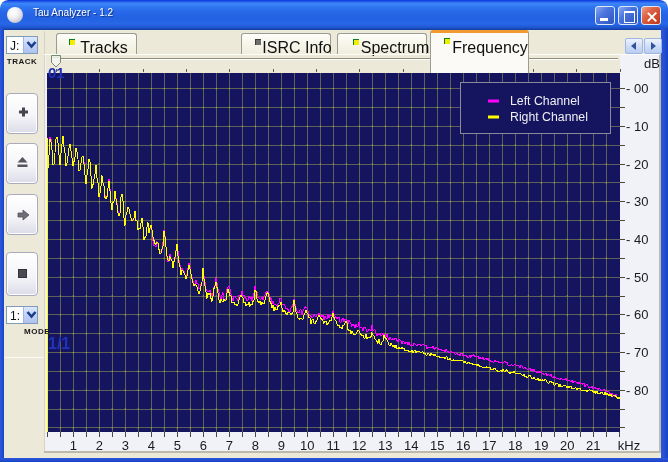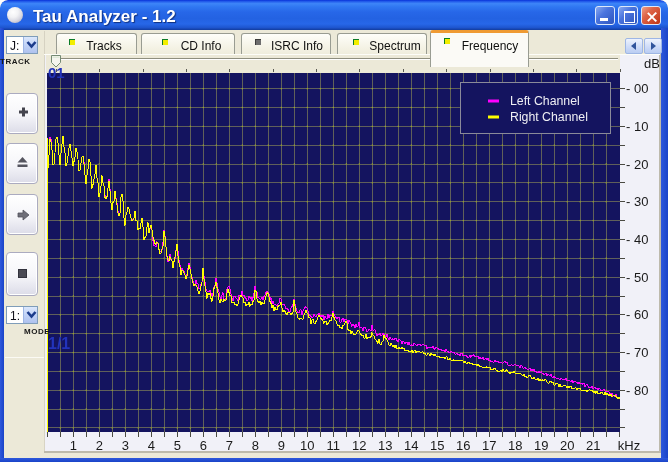--- a/index.html
+++ b/index.html
@@ -2,50 +2,50 @@
 <html><head><meta charset="utf-8"><style>
 * { margin:0; padding:0; box-sizing:border-box; }
 html,body { background:#FFFFFF; width:668px; height:462px; font-family:"Liberation Sans",sans-serif; }
 #win { position:absolute; left:0; top:0; width:668px; height:462px; background:#ECE9D8;
   border-radius:8px 8px 0 0; overflow:hidden; }
 #titlebar { position:absolute; left:0; top:0; width:668px; height:30px;
   background:linear-gradient(180deg,#0831D9 0%,#2764EE 6%,#3D85F8 12%,#3078F2 22%,#2767E8 40%,#2362E2 62%,#2767E8 80%,#1E55CE 92%,#123C9E 100%);
   border-radius:8px 8px 0 0; }
 #ticon { position:absolute; left:7px; top:7px; width:16px; height:16px; border-radius:50%;
   background:radial-gradient(circle at 38% 32%, #FFFFFF 0%, #F2F2F4 35%, #D9D9E2 60%, #ABABBD 90%, #9292A6 100%); }
-#ttext { position:absolute; left:33px; top:7px; font-size:17px; font-weight:bold; color:#FFFFFF;
+#ttext { position:absolute; left:33px; top:7px; font-size:10px; font-weight:normal; color:#FFFFFF;
   text-shadow:1px 1px 1px #10307E; }
 .wbtn { position:absolute; top:6px; width:20px; height:19px; border:1px solid #DCE8FA; border-radius:3px; }
 #bmin,#bmax { background:linear-gradient(135deg,#89A9F0 0%,#4A74DE 40%,#2E55BE 100%); }
 #bclose { background:linear-gradient(135deg,#F0A088 0%,#DE6448 35%,#C03314 100%); }
 #bmin { left:595px; } #bmax { left:618px; } #bclose { left:641px; }
 #bmin::after { content:""; position:absolute; left:4px; bottom:3px; width:8px; height:3px; background:#FFF; }
 #bmax::after { content:""; position:absolute; left:4.5px; top:4px; width:9px; height:9px;
   border:1px solid #FFF; border-top:2px solid #FFF; }
 .xbar { position:absolute; left:8.8px; top:3.5px; width:2.4px; height:12px; background:#FFF; }
 
 .bord { position:absolute; background:linear-gradient(90deg,#2E58DC,#1A44C8); }
 #bl { left:0; top:28px; width:4px; height:434px; }
 #br { left:661px; top:28px; width:7px; height:434px; }
 #bb { left:0; top:458px; width:668px; height:4px; background:linear-gradient(180deg,#2E58DC,#1A44C8); }
 
 .combo { position:absolute; left:6px; width:32px; height:18px; background:#FFF; border:1px solid #7F9DB9; }
 .combo .ctxt { position:absolute; left:3px; top:2px; font-size:12px; color:#101018; }
 .combo .cbtn { position:absolute; right:0; top:0; width:14px; height:16px;
   background:linear-gradient(180deg,#DCE8FC 0%,#C2D3F7 50%,#AEC2EE 100%); border-left:1px solid #9EB6E4; }
-.small { position:absolute; width:44px; text-align:left; font-size:8px; font-weight:bold; color:#181818; letter-spacing:0.5px; }
+.small { position:absolute; width:44px; text-align:center; font-size:8px; font-weight:bold; color:#181818; letter-spacing:0.5px; }
 .bignum { position:absolute; width:44px; text-align:center; font-size:15px; font-weight:bold; color:#2233BB;padding-left:48px; }
 .sbtn { position:absolute; left:6px; width:32px; border:1px solid #ABABC0; border-radius:4px;
   background:linear-gradient(180deg,#FFFFFF 0%,#F5F5F9 55%,#DCDCE8 100%); box-shadow:inset 0 0 0 1px #FFF; }
 
 .tab { position:absolute; top:33px; height:21px; background:linear-gradient(180deg,#FEFEFA 0%,#F4F2E4 70%,#EFEDDD 100%);
   border:1px solid #999C92; border-bottom:none; border-radius:3px 3px 0 0; }
-.tab.active { top:30px; height:37px; background:#FBFAF6; border-top:3px solid #EF9A33; z-index:5; }
+.tab.active { top:30px; height:43px; background:#FBFAF6; border-top:3px solid #EF9A33; z-index:5; }
 .led { position:absolute; top:5px; width:6px; height:5.5px; border-top:1.5px solid #0B7E22; border-left:1.5px solid #0B7E22; }
-.tabtxt { position:absolute; top:5px; transform:translateX(-50%); font-size:12px; color:#101010; white-space:nowrap; }
+.tabtxt { position:absolute; top:5px; transform:translateX(-50%); font-size:16px; color:#101010; white-space:nowrap; }
 #tabline { position:absolute; left:44px; top:54px; width:616px; height:1px; background:#FDFDF8; z-index:1; }
 .scrollb { position:absolute; top:38px; width:18px; height:16px; border:1px solid #9EB6E4; border-radius:2px;
   background:linear-gradient(180deg,#EEF3FD 0%,#CCDAF8 60%,#BACDF2 100%); }
 #chart { position:absolute; left:44px; top:54px; }
 #sep44 { position:absolute; left:44px; top:31px; width:1px; height:23px; background:#D6D2C2; }
 #sbline { position:absolute; left:5px; top:357px; width:39px; height:1px; background:#C6C2AE; border-bottom:1px solid #FBFAF4; }
 </style></head>
 <body>
 <div id="win">
   <div id="tabline"></div>
@@ -1085,24 +1085,20 @@
       </div>
   </div>
   <div class="bord" id="bl"></div>
     <div class="bord" id="br"></div>
     <div class="bord" id="bb"></div>
   <div id="sep44"></div>
   <div class="tab" style="left:56px;width:81px;">
 <div class="led" style="left:12px;background:#F2EE00;border-color:#0D7C28;"></div>
 <div class="tabtxt" style="left:47px;">Tracks</div>
     </div>
-<div class="tab" style="left:141px;width:94px;">
-<div class="led" style="left:19.5px;background:#F2EE00;border-color:#0D7C28;"></div>
-<div class="tabtxt" style="left:59px;">CD Info</div>
-    </div>
 <div class="tab" style="left:337px;width:90px;">
 <div class="led" style="left:14.5px;background:#F2EE00;border-color:#0D7C28;"></div>
 <div class="tabtxt" style="left:57px;">Spectrum</div>
     </div>
 <div class="tab" style="left:241px;width:90px;">
 <div class="led" style="left:13px;background:#6E6E6E;border-color:#3C3C3C;"></div>
 <div class="tabtxt" style="left:55px;">ISRC Info</div>
     </div>
 <div class="tab active" style="left:430px;width:99px;">
 <div class="led" style="left:13px;background:#F2EE00;top:5px;"></div>

